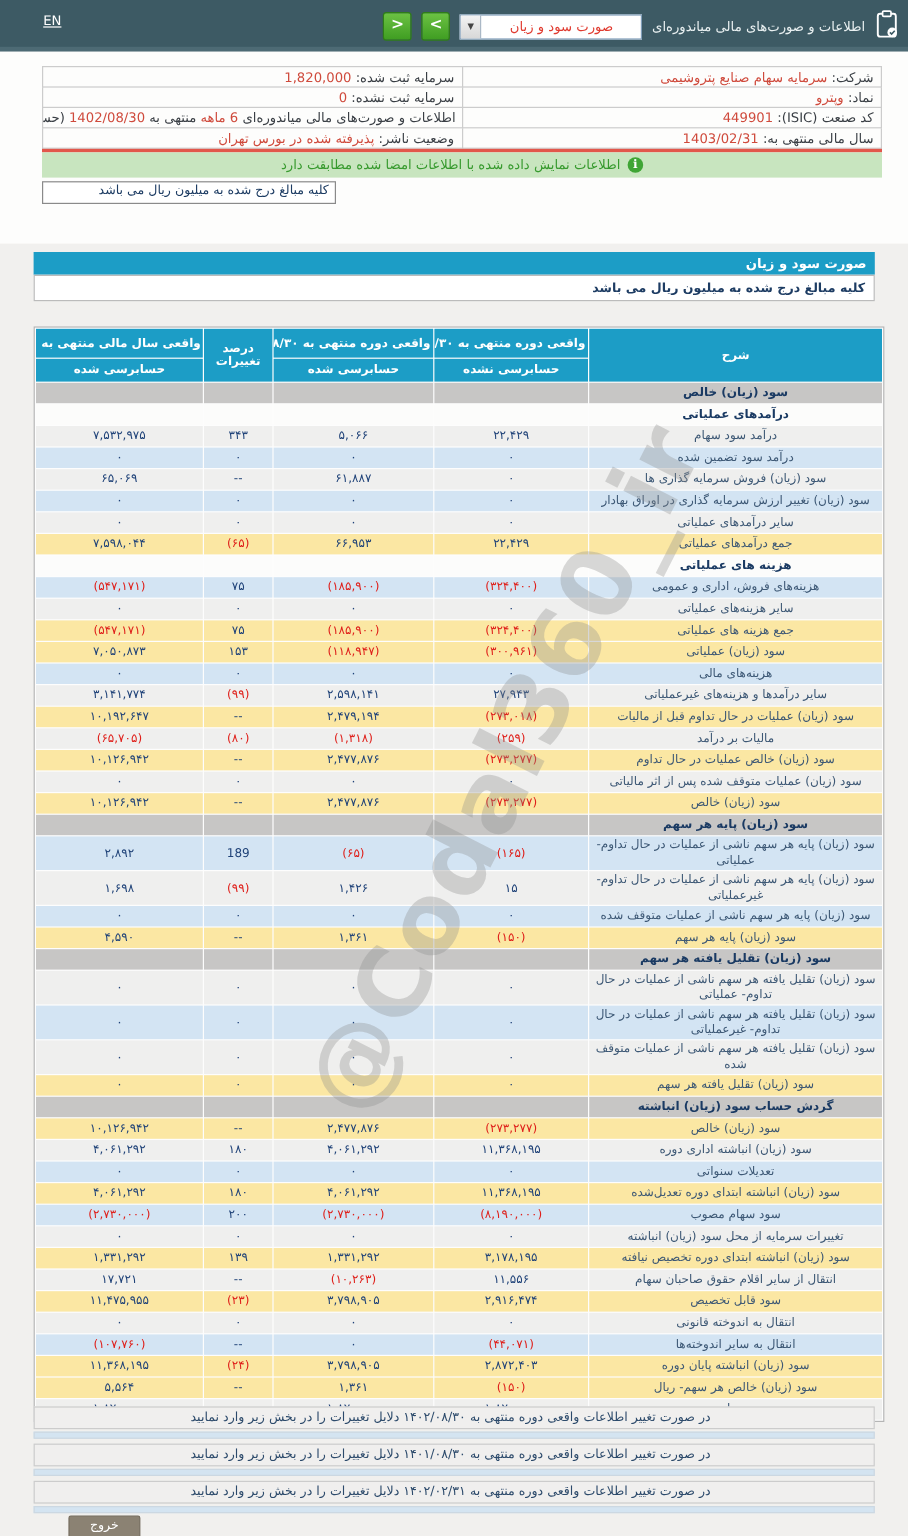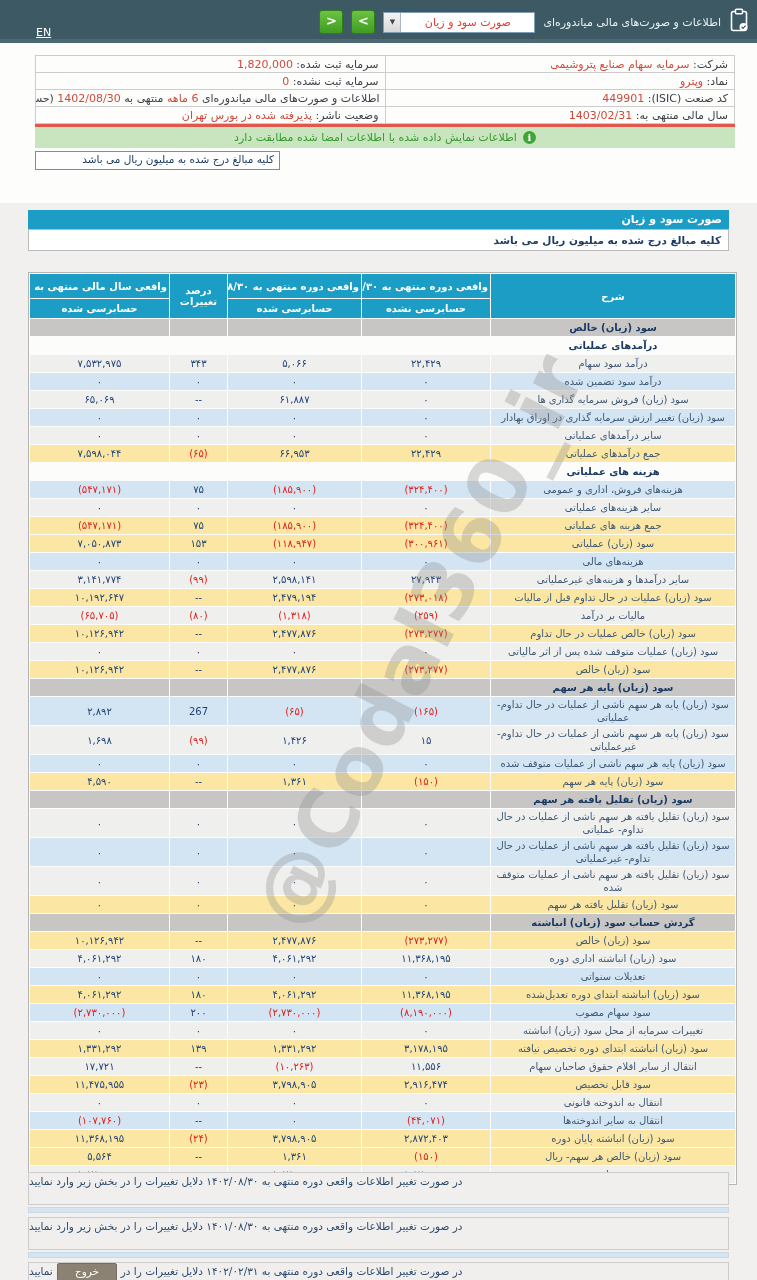--- a/index.html
+++ b/index.html
@@ -5,21 +5,21 @@
   html,body{margin:0;padding:0;}
   body{
     width:757px;height:1280px;position:relative;overflow:hidden;
     background:#f1f0ee;
     font-family:"DejaVu Sans",sans-serif;
     -webkit-font-smoothing:antialiased;
   }
   .abs{position:absolute;}
   
   .topbar{left:0;top:0;width:757px;height:39px;background:#3d5a64;border-bottom:4px solid #4d6a74;}
-  .en-link{left:36px;top:26px;color:#fff;font-size:11px;text-decoration:underline;cursor:pointer;}
+  .en-link{left:36px;top:11px;color:#fff;font-size:11px;text-decoration:underline;cursor:pointer;}
   .topbar-cluster{right:8px;top:8px;display:flex;direction:rtl;align-items:center;gap:8px;}
   .tb-title{color:#e9f0f1;font-size:11px;white-space:nowrap;}
   .combo{direction:ltr;display:flex;width:150px;height:19px;background:#fff;border:1px solid #7f9db9;align-items:stretch;}
   .combo-arrow{width:16px;background:linear-gradient(#f3f3f3,#d8d8d8);border-right:1px solid #aab8c6;color:#444;font-size:7px;display:flex;align-items:center;justify-content:center;}
   .combo-text{flex:1;color:#e03a2f;font-size:11px;display:flex;align-items:center;justify-content:center;white-space:nowrap;}
   .nav-btn{width:22px;height:22px;border-radius:3px;background:linear-gradient(#6cc243,#3f9d22);border:1px solid #2f7d18;color:#fff;font-weight:bold;font-size:13px;line-height:20px;text-align:center;cursor:pointer;}
   .clip-icon{width:20px;height:24px;}
   
   .topzone{left:0;top:43px;width:757px;height:160px;background:#fdfdfc;}
   
@@ -47,21 +47,21 @@
   td.num{text-align:center;color:#1f4278;direction:ltr;white-space:nowrap;}
   td.num.neg{color:#df1f1a;}
   .r-light td{background:#efefee;}
   .r-blue td{background:#d3e4f3;}
   .r-total td{background:#fbe7a3;}
   .r-sec-gray td{background:#c7c6c5;}
   .r-sec-plain td{background:#fcfcfb;}
   .watermark{left:420px;top:640px;transform:translate(-50%,-50%) rotate(-63deg);font-size:80px;font-weight:bold;color:rgba(140,140,140,0.33);letter-spacing:2px;white-space:nowrap;pointer-events:none;z-index:5;}
   
   .notices{left:28px;top:1172px;width:701px;}
-  .notice-row{background:#f0efee;border:1px solid #ccc;height:33px;box-sizing:border-box;direction:rtl;text-align:left;padding-right:6px;font-size:10.5px;color:#2c4a6b;line-height:17px;white-space:nowrap;overflow:hidden;}
+  .notice-row{background:#f0efee;border:1px solid #ccc;height:19px;box-sizing:border-box;direction:rtl;text-align:center;padding-right:6px;font-size:10.5px;color:#2c4a6b;line-height:17px;white-space:nowrap;overflow:hidden;}
   .notice-strip{margin-top:2px;height:6px;background:#d4e4f1;border:1px solid #ccd8e2;box-sizing:border-box;}
   .notice-group{margin-bottom:4px;}
   .exit-btn{left:57px;top:1263px;width:58px;height:17px;background:#8b8273;border:1px solid #756d5f;border-radius:2px;color:#fff;font-size:10.5px;text-align:center;line-height:15px;cursor:pointer;}
 </style>
 </head>
 <body>
 
 <div class="abs topbar"></div>
 <div class="abs en-link">EN</div>
 <div class="abs topbar-cluster">
@@ -282,21 +282,21 @@
           <td class="desc sec">سود (زیان) پایه هر سهم</td>
           <td class="num"></td>
           <td class="num"></td>
           <td class="num"></td>
           <td class="num"></td>
         </tr>
         <tr class="r-blue">
           <td class="desc">سود (زیان) پایه هر سهم ناشی از عملیات در حال تداوم- عملیاتی</td>
           <td class="num neg">(۱۶۵)</td>
           <td class="num neg">(۶۵)</td>
-          <td class="num">267</td>
+          <td class="num">189</td>
           <td class="num">۲,۸۹۲</td>
         </tr>
         <tr class="r-light">
           <td class="desc">سود (زیان) پایه هر سهم ناشی از عملیات در حال تداوم- غیرعملیاتی</td>
           <td class="num">۱۵</td>
           <td class="num">۱,۴۲۶</td>
           <td class="num neg">(۹۹)</td>
           <td class="num">۱,۶۹۸</td>
         </tr>
         <tr class="r-blue">

